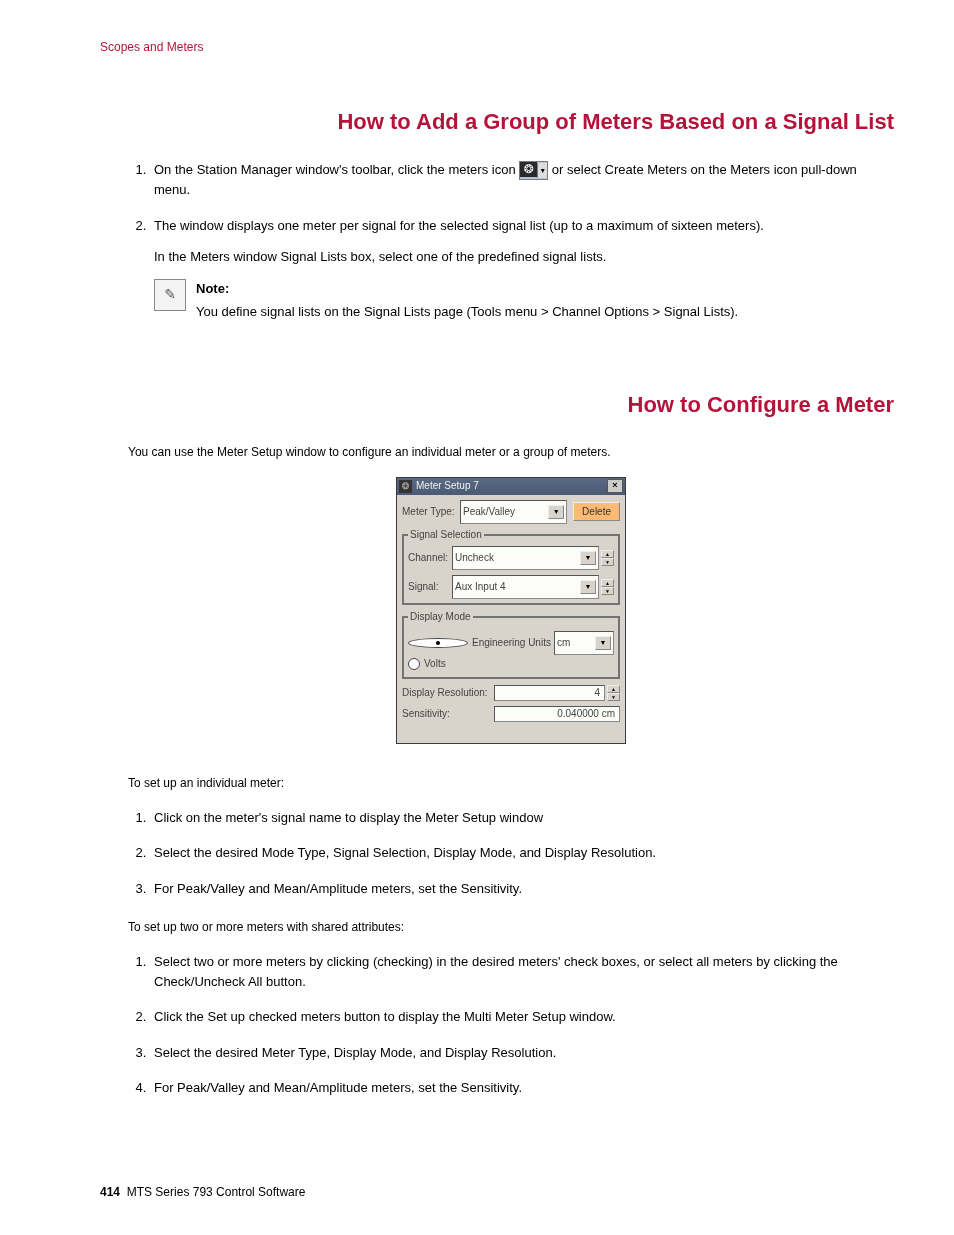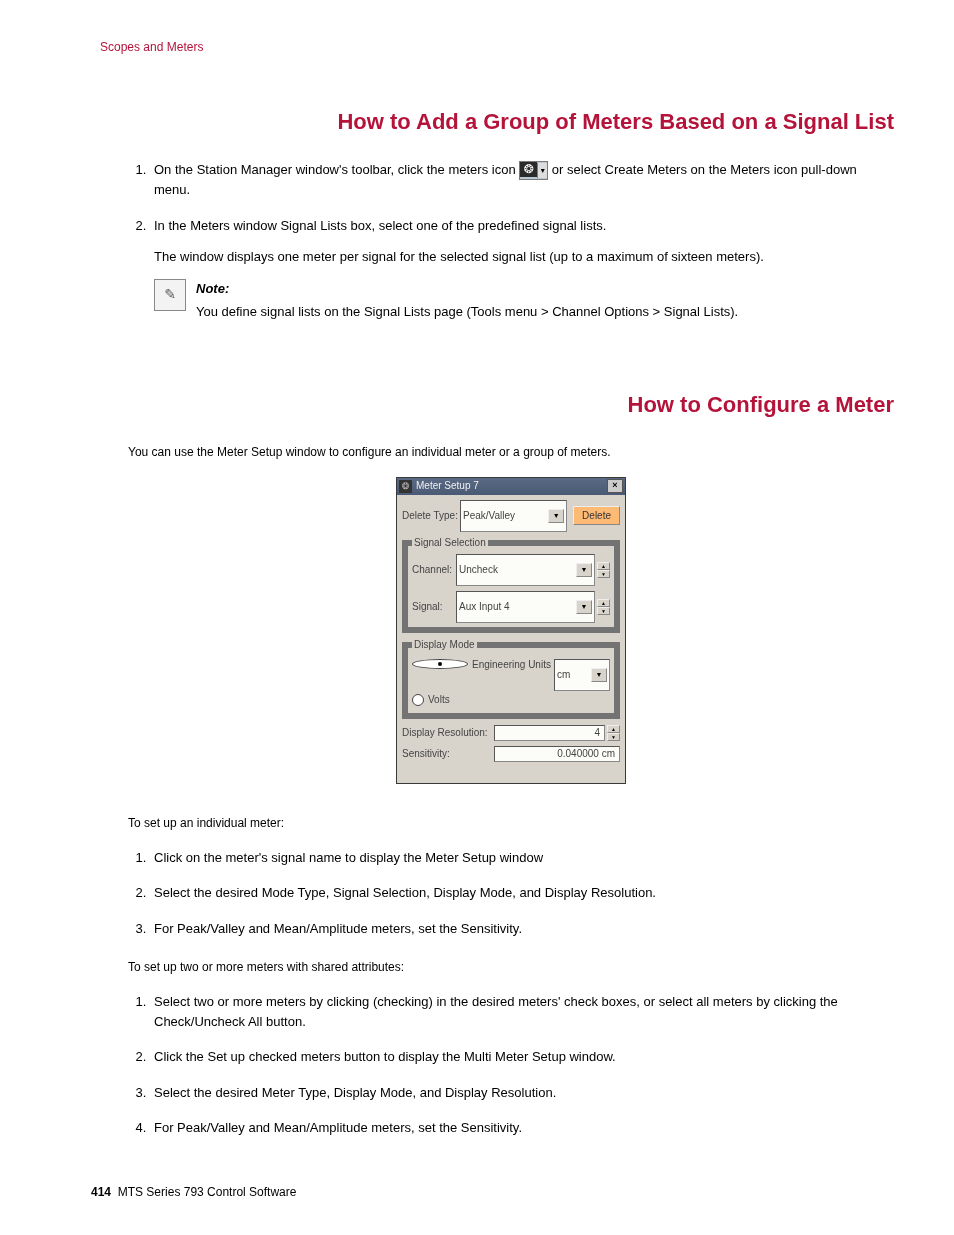--- a/index.html
+++ b/index.html
@@ -91,21 +91,20 @@
     display:flex;
     align-items:center;
     justify-content:center;
     font-size:14px;
     color:#555;
   }
   .note-body .note-label {
     font-weight: bold;
     font-size: 13px;
     margin-bottom: 4px;
-    font-style: italic;
   }
   .note-body .note-text {
     font-size: 13px;
     line-height: 1.5;
   }
   .section-gap {
     height: 50px;
   }
 
   
@@ -154,21 +153,21 @@
   }
   .row {
     display: flex;
     align-items: center;
     margin-bottom: 5px;
   }
   .lab { flex: 0 0 58px; color:#444; }
   .lab-long { flex: 0 0 92px; color:#444; }
   .sel {
     flex: 1;
-    height: 32px;
+    height: 24px;
     background: #fcfcf8;
     border: 1px solid #888;
     border-top-color: #555;
     border-left-color: #555;
     display: flex;
     align-items: center;
     padding: 0 2px;
     box-sizing: border-box;
     color:#444;
   }
@@ -208,31 +207,32 @@
     background:#fdba74;
     border:1px solid #888;
     border-top-color:#eee;
     border-left-color:#eee;
     display:flex;
     align-items:center;
     color:#333;
     margin-left:6px;
   }
   fieldset.mock {
-    border:6px solid #737373;
+    border:2px solid #737373;
     margin: 4px 0 6px 0;
     padding: 5px 4px 4px 4px;
   }
   fieldset.mock legend {
     font-size:10px;
     color:#444;
     padding: 0 2px;
   }
   .radio-row {
     display:flex;
+    align-items:center;
     margin: 3px 0;
     color:#444;
   }
   .radio-dot {
     width:10px;height:10px;border-radius:50%;
     border:1px solid #444;
     background:#fff;
     margin-right:4px;
     display:flex;align-items:center;justify-content:center;
   }
@@ -247,21 +247,21 @@
     border-top-color:#555;border-left-color:#555;
     text-align:right;
     padding:0 4px;
     box-sizing:border-box;
     color:#444;
     line-height:14px;
   }
   .footer {
     position:absolute;
     bottom:36px;
-    left:91px;
+    left:100px;
     font-size:12px;
   }
   .footer b { font-weight:bold; }
 </style>
 </head>
 <body>
 
 <div class="page">
   <div class="header-crumb">Scopes and Meters</div>
 
@@ -270,22 +270,22 @@
   <div class="subpad">
     <ol class="proc">
       <li>
         <span>On the Station Manager window's toolbar, click the meters icon </span>
         <span class="inline-icon">
           <span class="gear">❂</span><span class="drop">▾</span>
         </span>
         <span>or select Create Meters on the Meters icon pull-down menu.</span>
       </li>
       <li>
+        <div class="li-text">The window displays one meter per signal for the selected signal list (up to a maximum of sixteen meters).</div>
         <div class="li-text">In the Meters window Signal Lists box, select one of the predefined signal lists.</div>
-        <div class="li-text">The window displays one meter per signal for the selected signal list (up to a maximum of sixteen meters).</div>
         <div class="note-row">
           <div class="note-icon">✎</div>
           <div class="note-body">
             <div class="note-label">Note:</div>
             <div class="note-text">You define signal lists on the Signal Lists page (Tools menu &gt; Channel Options &gt; Signal Lists).</div>
           </div>
         </div>
       </li>
     </ol>
   </div>
@@ -298,21 +298,21 @@
     <p class="body">You can use the Meter Setup window to configure an individual meter or a group of meters.</p>
 
     <div class="mock-window">
       <div class="mock-title">
         <span class="gearico">❂</span>
         <span class="ttxt">Meter Setup 7</span>
         <span class="closex">×</span>
       </div>
       <div class="mock-inner">
         <div class="row">
-          <span class="lab">Delete Type:</span>
+          <span class="lab">Meter Type:</span>
           <div class="sel">
             <span>Peak/Valley</span>
             <span class="dd">▼</span>
           </div>
           <div class="btn">Delete</div>
         </div>
 
         <fieldset class="mock">
           <legend>Signal Selection</legend>
           <div class="row">

